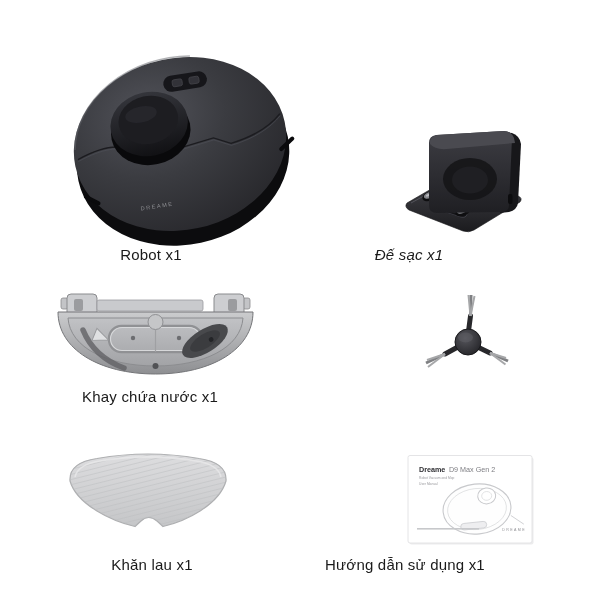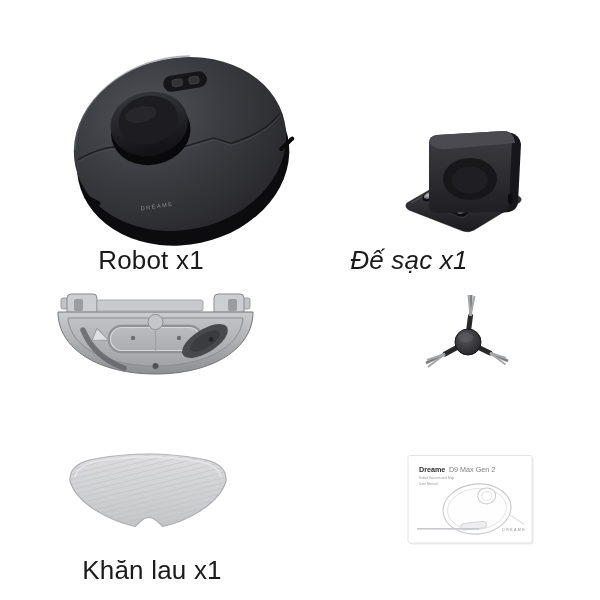--- a/index.html
+++ b/index.html
@@ -1,20 +1,20 @@
 <!DOCTYPE html>
 <html><head>
 <meta charset="utf-8">
 <style>
   html,body{margin:0;padding:0;background:#fff;}
   #stage{position:relative;width:600px;height:600px;background:#ffffff;overflow:hidden;
          font-family:"Liberation Sans",sans-serif;}
   #collage{position:absolute;left:0;top:0;}
   .label{position:absolute;transform:translateX(-50%);white-space:nowrap;
-         font-size:26px;line-height:1.15;color:#1a1a1a;letter-spacing:.2px;
+         font-size:15px;line-height:1.15;color:#1a1a1a;letter-spacing:.2px;
          font-family:"Liberation Sans",sans-serif;}
   #label-robot {left:151px;top:246px;}
   #label-dock  {left:409px;top:246px;font-style:italic;}
   #label-tray  {left:150px;top:388px;}
   #label-brush {left:412px;top:388px;}
   #label-mop   {left:152px;top:556px;}
   #label-manual{left:405px;top:556px;}
 </style>
 </head>
 <body>
@@ -184,14 +184,16 @@
         <rect x="-18" y="13" width="26" height="6.5" rx="3.2" fill="#eeeef0" stroke="#cccdd0" stroke-width="0.8"></rect>
         <path d="M 33 10 L 45 20" stroke="#cdced1" stroke-width="0.9"></path>
       </g>
       <rect x="417" y="528" width="62" height="1.6" fill="#c7c8cb"></rect>
       <text x="526" y="531" text-anchor="end" font-size="3.6" letter-spacing="1.4" fill="#909095" font-family="Liberation Sans, sans-serif">DREAME</text>
     </g>
   </svg>
 
   <div class="label" id="label-robot">Robot x1</div>
   <div class="label" id="label-dock">Đế sạc x1</div>
+  <div class="label" id="label-tray">Khay chứa nước x1</div>
   <div class="label" id="label-mop">Khăn lau x1</div>
+  <div class="label" id="label-manual">Hướng dẫn sử dụng x1</div>
 </div>
 
 </body></html>

